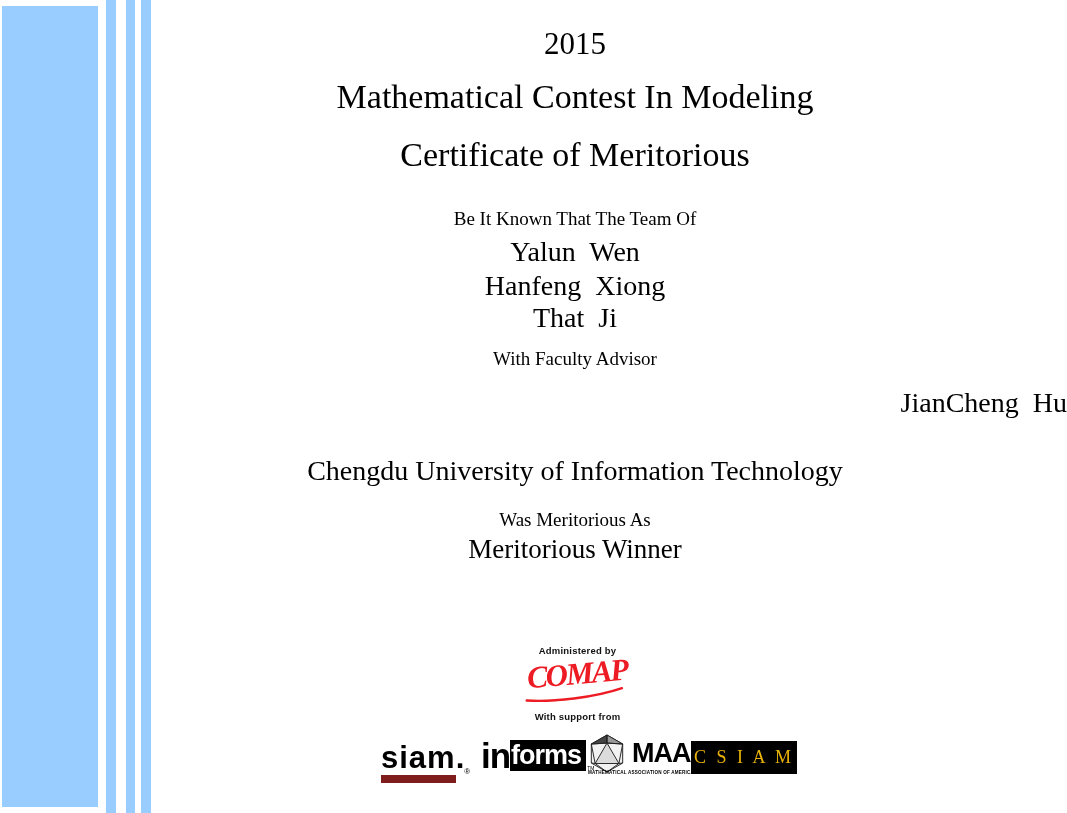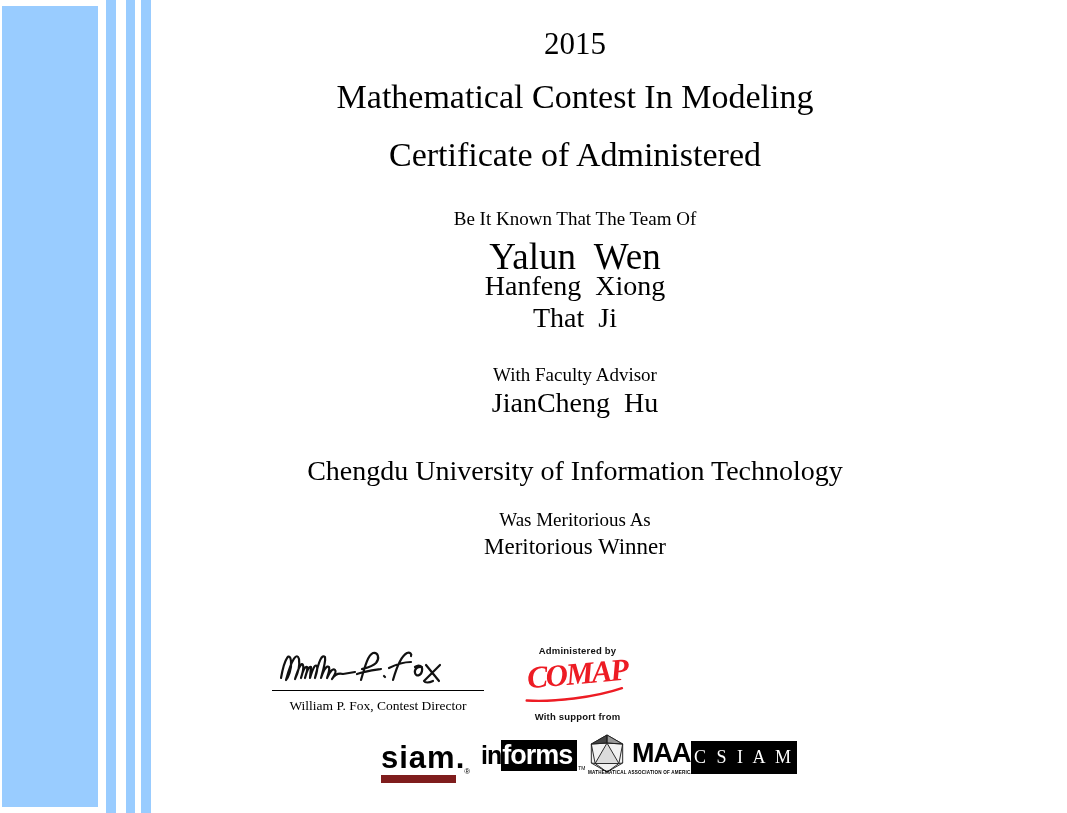--- a/index.html
+++ b/index.html
@@ -13,29 +13,29 @@
   .stripe2{left:126px;top:0;width:9px;height:813px;}
   .stripe3{left:141px;top:0;width:10px;height:813px;}
 
   
   .line{position:absolute;left:83px;width:984px;text-align:center;white-space:pre;line-height:1.12;}
   .year{top:27px;font-size:31px;}
   .title{top:78px;font-size:34px;}
   .subtitle{top:136px;font-size:34px;}
   .small-line{font-size:19px;}
   .team-intro{top:208px;}
-  .member0{top:236px;font-size:37px;}
+  .member0{top:236px;font-size:28px;}
   .member1{top:270px;font-size:28px;}
   .member2{top:302px;font-size:28px;}
-  .adv-intro{top:364px;text-align:center;}
-  .advisor{top:387px;font-size:28px;}
+  .adv-intro{top:348px;text-align:center;}
+  .advisor{top:387px;font-size:28px;text-align:right;}
   .of{top:435px;font-size:16px;}
   .institution{top:455px;font-size:28px;}
   .desig-intro{top:509px;}
-  .designation{top:534px;font-size:23px;}
+  .designation{top:534px;font-size:27px;}
 
   
   .sigblock{position:absolute;}
   .sig-left{left:272px;top:640px;width:212px;height:80px;}
   .sig-right{left:714px;top:640px;width:188px;height:80px;}
   .sig-svg{position:absolute;left:2px;top:0;}
   .sig-rule{position:absolute;left:0;top:50px;width:100%;border-top:1.4px solid #000;height:0;}
   .sig-label{position:absolute;top:58px;width:100%;text-align:center;font-size:13.5px;white-space:nowrap;}
 
   
@@ -49,76 +49,60 @@
          transform:rotate(-5deg);}
   .comap-swash{position:absolute;left:26px;top:34px;}
 
   
   .logo{position:absolute;font-family:"Liberation Sans","DejaVu Sans",sans-serif;}
   .logo-siam{left:381px;top:740px;}
   .siam-word{font-weight:800;font-size:31px;letter-spacing:1px;border-bottom:8px solid #7f1d1d;line-height:.85;}
   .siam-dot{font-weight:800;font-size:31px;}
   .siam-reg{font-size:8px;vertical-align:-6px;}
   .logo-informs{left:481px;top:740px;display:flex;align-items:stretch;height:31px;}
-  .informs-in{font-weight:800;font-size:25px;letter-spacing:-1px;line-height:31px;}
+  .informs-in{font-weight:800;font-size:35px;letter-spacing:-1px;line-height:31px;}
   .informs-box{background:#000;color:#fff;font-weight:800;font-size:27px;letter-spacing:-1px;
                line-height:29px;padding:1px 5px 1px 1px;}
   .informs-tm{font-size:5px;align-self:flex-end;margin-left:1px;}
   .logo-maa{left:588px;top:734px;width:110px;height:42px;}
   .maa-icon{position:absolute;left:0;top:0;}
   .maa-word{position:absolute;left:44px;top:4px;font-weight:800;font-size:27px;letter-spacing:-1px;}
   .maa-sub{position:absolute;left:0;top:36px;width:96px;font-weight:bold;font-size:4.6px;
            white-space:nowrap;letter-spacing:.2px;}
-  .logo-csiam{left:691px;top:741px;width:106px;height:33px;background:#000;color:#ffffff;
+  .logo-csiam{left:691px;top:741px;width:106px;height:33px;background:#000;color:#eab308;
               display:flex;align-items:center;justify-content:center;
               font-family:"Liberation Serif","DejaVu Serif",serif;font-size:18px;letter-spacing:3px;}
 </style>
 </head>
 <body>
 
 <div class="page">
 
   <div class="blue band" style="background-color: rgb(153, 204, 255);"></div>
   <div class="blue stripe1" style="background-color: rgb(153, 204, 255);"></div>
   <div class="blue stripe2" style="background-color: rgb(153, 204, 255);"></div>
   <div class="blue stripe3" style="background-color: rgb(153, 204, 255);"></div>
 
   <div class="line year">2015</div>
   <div class="line title">Mathematical Contest In Modeling</div>
-  <div class="line subtitle">Certificate of Administered</div>
+  <div class="line subtitle">Certificate of Meritorious</div>
 
   <div class="line small-line team-intro">Be It Known That The Team Of</div>
   <div class="line member0">Yalun  Wen</div>
   <div class="line member1">Hanfeng  Xiong</div>
   <div class="line member2">That  Ji</div>
 
   <div class="line small-line adv-intro">With Faculty Advisor</div>
   <div class="line advisor">JianCheng  Hu</div>
 
   <div class="line institution">Chengdu University of Information Technology</div>
 
   <div class="line small-line desig-intro">Was Meritorious As</div>
   <div class="line designation">Meritorious Winner</div>
 
-  <div class="sigblock sig-left">
-    <svg class="sig-svg" width="206" height="48" viewBox="0 0 200 48" fill="none" stroke="#111" stroke-width="2.2" stroke-linecap="round" stroke-linejoin="round">
-      <path d="M4,38 C8,16 13,12 14,21 C15,29 11,38 9,40 C15,18 20,12 22,19 C23,26 20,35 18,39
-               C22,26 25,22 26,25 C27,28 25,35 24,38 C26,30 28,26 30,27 C31,29 29,35 28,38
-               C30,30 32,26 34,27 L33,38 C36,28 38,24 40,26 C41,29 39,35 38,38
-               C42,20 45,14 48,17 C49,21 46,31 44,38 C47,29 50,25 52,27 C53,30 51,35 50,38
-               C53,31 56,28 58,30 C60,32 57,36 55,39 C58,34 62,33 66,34 L78,32"></path>
-      <path d="M84,40 C88,26 91,15 96,13 C101,12 103,18 99,23 C95,27 89,28 85,29 M80,34 C88,31 97,30 104,29"></path>
-      <path d="M107,36 L108,37"></path>
-      <path d="M116,40 C120,26 124,16 130,13 C133,12 135,14 134,16 M112,28 C120,24 128,22 134,22
-               M138,27 C142,24 146,26 145,31 C144,36 139,37 138,33 C137,29 141,26 145,27
-               M149,25 C153,30 158,36 162,41 M163,25 C158,30 152,36 147,41 C148,43 152,43 156,41"></path>
-    </svg>
-    <div class="sig-rule"></div>
-    <div class="sig-label">William P. Fox, Contest Director</div>
-  </div>
 
   <div class="admin">
     <div class="admin-small admin-by">Administered by</div>
     <div class="comap" style="color: rgb(237, 28, 36);">
       <span>COMAP</span>
       <svg class="comap-swash" width="104" height="10" viewBox="0 0 104 10" fill="none" stroke="currentColor" stroke-width="2.4" stroke-linecap="round">
         <path d="M4,6 C30,10 72,9 100,2"></path>
       </svg>
     </div>
     <div class="admin-small admin-support">With support from</div>

